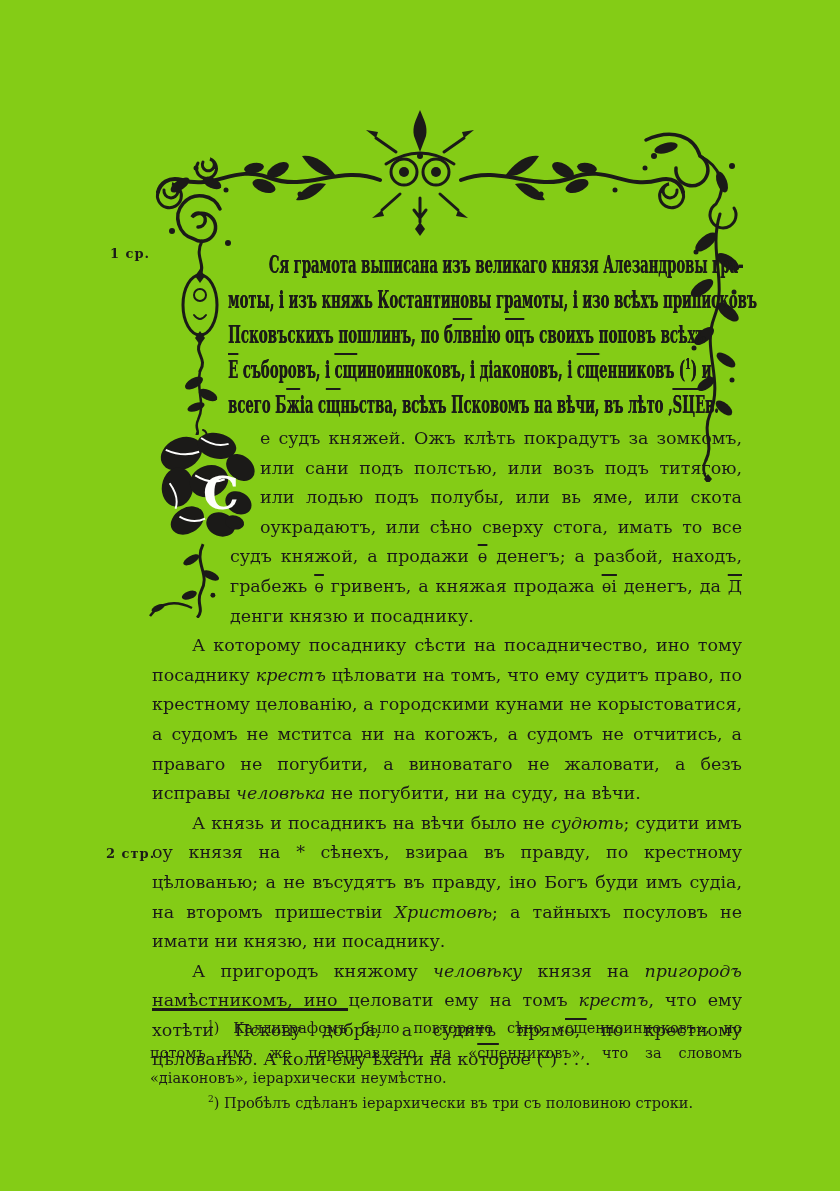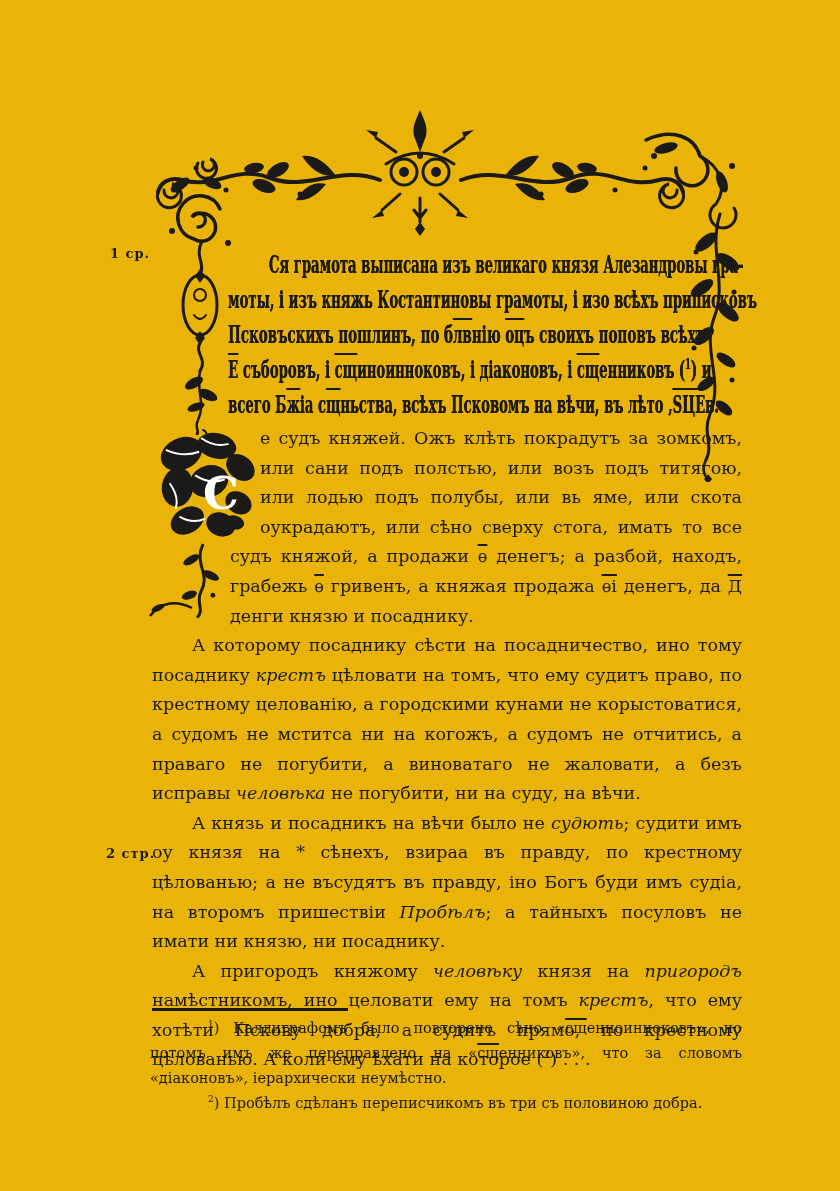--- a/index.html
+++ b/index.html
@@ -1,17 +1,17 @@
 <!DOCTYPE html>
 <html><head>
 <meta charset="utf-8">
 <style>
   html,body{margin:0;padding:0;}
   body{width:840px;height:1191px;background:#ffffff;font-family:"DejaVu Serif","Liberation Serif",serif;}
-  .sheet{position:relative;width:840px;height:1191px;background:#eab308;color:#1b1a18;overflow:hidden;}
+  .sheet{position:relative;width:840px;height:1191px;background:#84cc16;color:#1b1a18;overflow:hidden;}
   .orn{position:absolute;}
   .orn path,.orn circle,.orn ellipse{stroke-linecap:round;}
   .ink{fill:#1b1a18;}
   .stroke{fill:none;stroke:#1b1a18;}
 
   .margin-note{position:absolute;font-size:13px;font-weight:bold;letter-spacing:1px;color:#1b1a18;}
   .m1{left:110px;top:246px;}
   .m2{left:106px;top:846px;text-align:right;}
 
   .heading{position:absolute;left:228px;top:247px;width:478px;font-weight:bold;font-size:24px;}
@@ -155,24 +155,24 @@
           <ellipse class="ink" cx="60" cy="152" rx="9" ry="4" transform="rotate(25 60 152)"></ellipse>
           <ellipse class="ink" cx="38" cy="172" rx="8" ry="4" transform="rotate(-20 38 172)"></ellipse>
           <circle class="ink" cx="62" cy="172" r="2.5"></circle>
         </svg></span><span class="rich"><span>е судъ княжей. Ожъ клѣть покрадутъ за зомкомъ, или сани подъ полстью, или возъ подъ титягою, или лодью подъ полубы, или вь яме, или скота оукрадаютъ, или сѣно сверху стога, имать то все судъ княжой, а продажи </span><span class="sg-titlo">ѳ</span><span> денегъ; а разбой, находъ, грабежь </span><span class="sg-titlo">ѳ</span><span> гривенъ, а княжая продажа </span><span class="sg-titlo">ѳі</span><span> денегъ, да </span><span class="sg-titlo">Д</span><span> денги князю и посаднику.</span></span>
     </p>
     <svg class="init-flourish" width="50" height="26" viewBox="0 0 50 26">
       <path class="stroke" stroke-width="2.5" d="M4,22 C14,8 30,6 46,14"></path>
       <ellipse class="ink" cx="12" cy="14" rx="7" ry="3" transform="rotate(-25 12 14)"></ellipse>
     </svg>
     <p class="para"><span>А которому посаднику сѣсти на посадничество, ино тому посаднику </span><span class="sg-i">крестъ</span><span> цѣловати на томъ, что ему судитъ право, по крестному целованію, а городскими кунами не корыстоватися, а судомъ не мститса ни на когожъ, а судомъ не отчитись, а праваго не погубити, а виноватаго не жаловати, а безъ исправы </span><span class="sg-i">человѣка</span><span> не погубити, ни на суду, на вѣчи.</span></p>
-    <p class="para"><span>А князь и посадникъ на вѣчи было не </span><span class="sg-i">судють</span><span>; судити имъ оу князя на * сѣнехъ, взираа въ правду, по крестному цѣлованью; а не въсудятъ въ правду, іно Богъ буди имъ судіа, на второмъ пришествіи </span><span class="sg-i">Пробѣлъ</span><span>; а тайныхъ посуловъ не имати ни князю, ни посаднику.</span></p>
+    <p class="para"><span>А князь и посадникъ на вѣчи было не </span><span class="sg-i">судють</span><span>; судити имъ оу князя на * сѣнехъ, взираа въ правду, по крестному цѣлованью; а не въсудятъ въ правду, іно Богъ буди имъ судіа, на второмъ пришествіи </span><span class="sg-i">Христовѣ</span><span>; а тайныхъ посуловъ не имати ни князю, ни посаднику.</span></p>
     <p class="para"><span>А пригородъ княжому </span><span class="sg-i">человѣку</span><span> князя на </span><span class="sg-i">пригородъ</span><span> намѣстникомъ, ино целовати ему на томъ </span><span class="sg-i">крестъ</span><span>, что ему хотѣти Пскову добра, а судитъ прямо, по крестному цѣлованью. А коли ему ѣхати на которое (</span><span class="sg-sup">2</span><span>) . . .</span></p>
   </div>
 
   <div class="footrule"></div>
 
   <div class="footnotes">
     <p class="fn"><span class="sg-sup">1</span><span>) Каллиграфомъ было повторено сѣно «</span><span class="sg-titlo">сщ</span><span>енноинноковъ», но потомъ имъ же пере­правлено на «</span><span class="sg-titlo">сщ</span><span>енниковъ», что за словомъ «діаконовъ», іерархически неумѣстно.</span></p>
-    <p class="fn"><span class="sg-sup">2</span><span>) Пробѣлъ сдѣланъ переписчикомъ въ три съ половиною добра.</span></p>
+    <p class="fn"><span class="sg-sup">2</span><span>) Пробѣлъ сдѣланъ іерархически въ три съ половиною строки.</span></p>
   </div>
 
 </div>
 
 </body></html>

